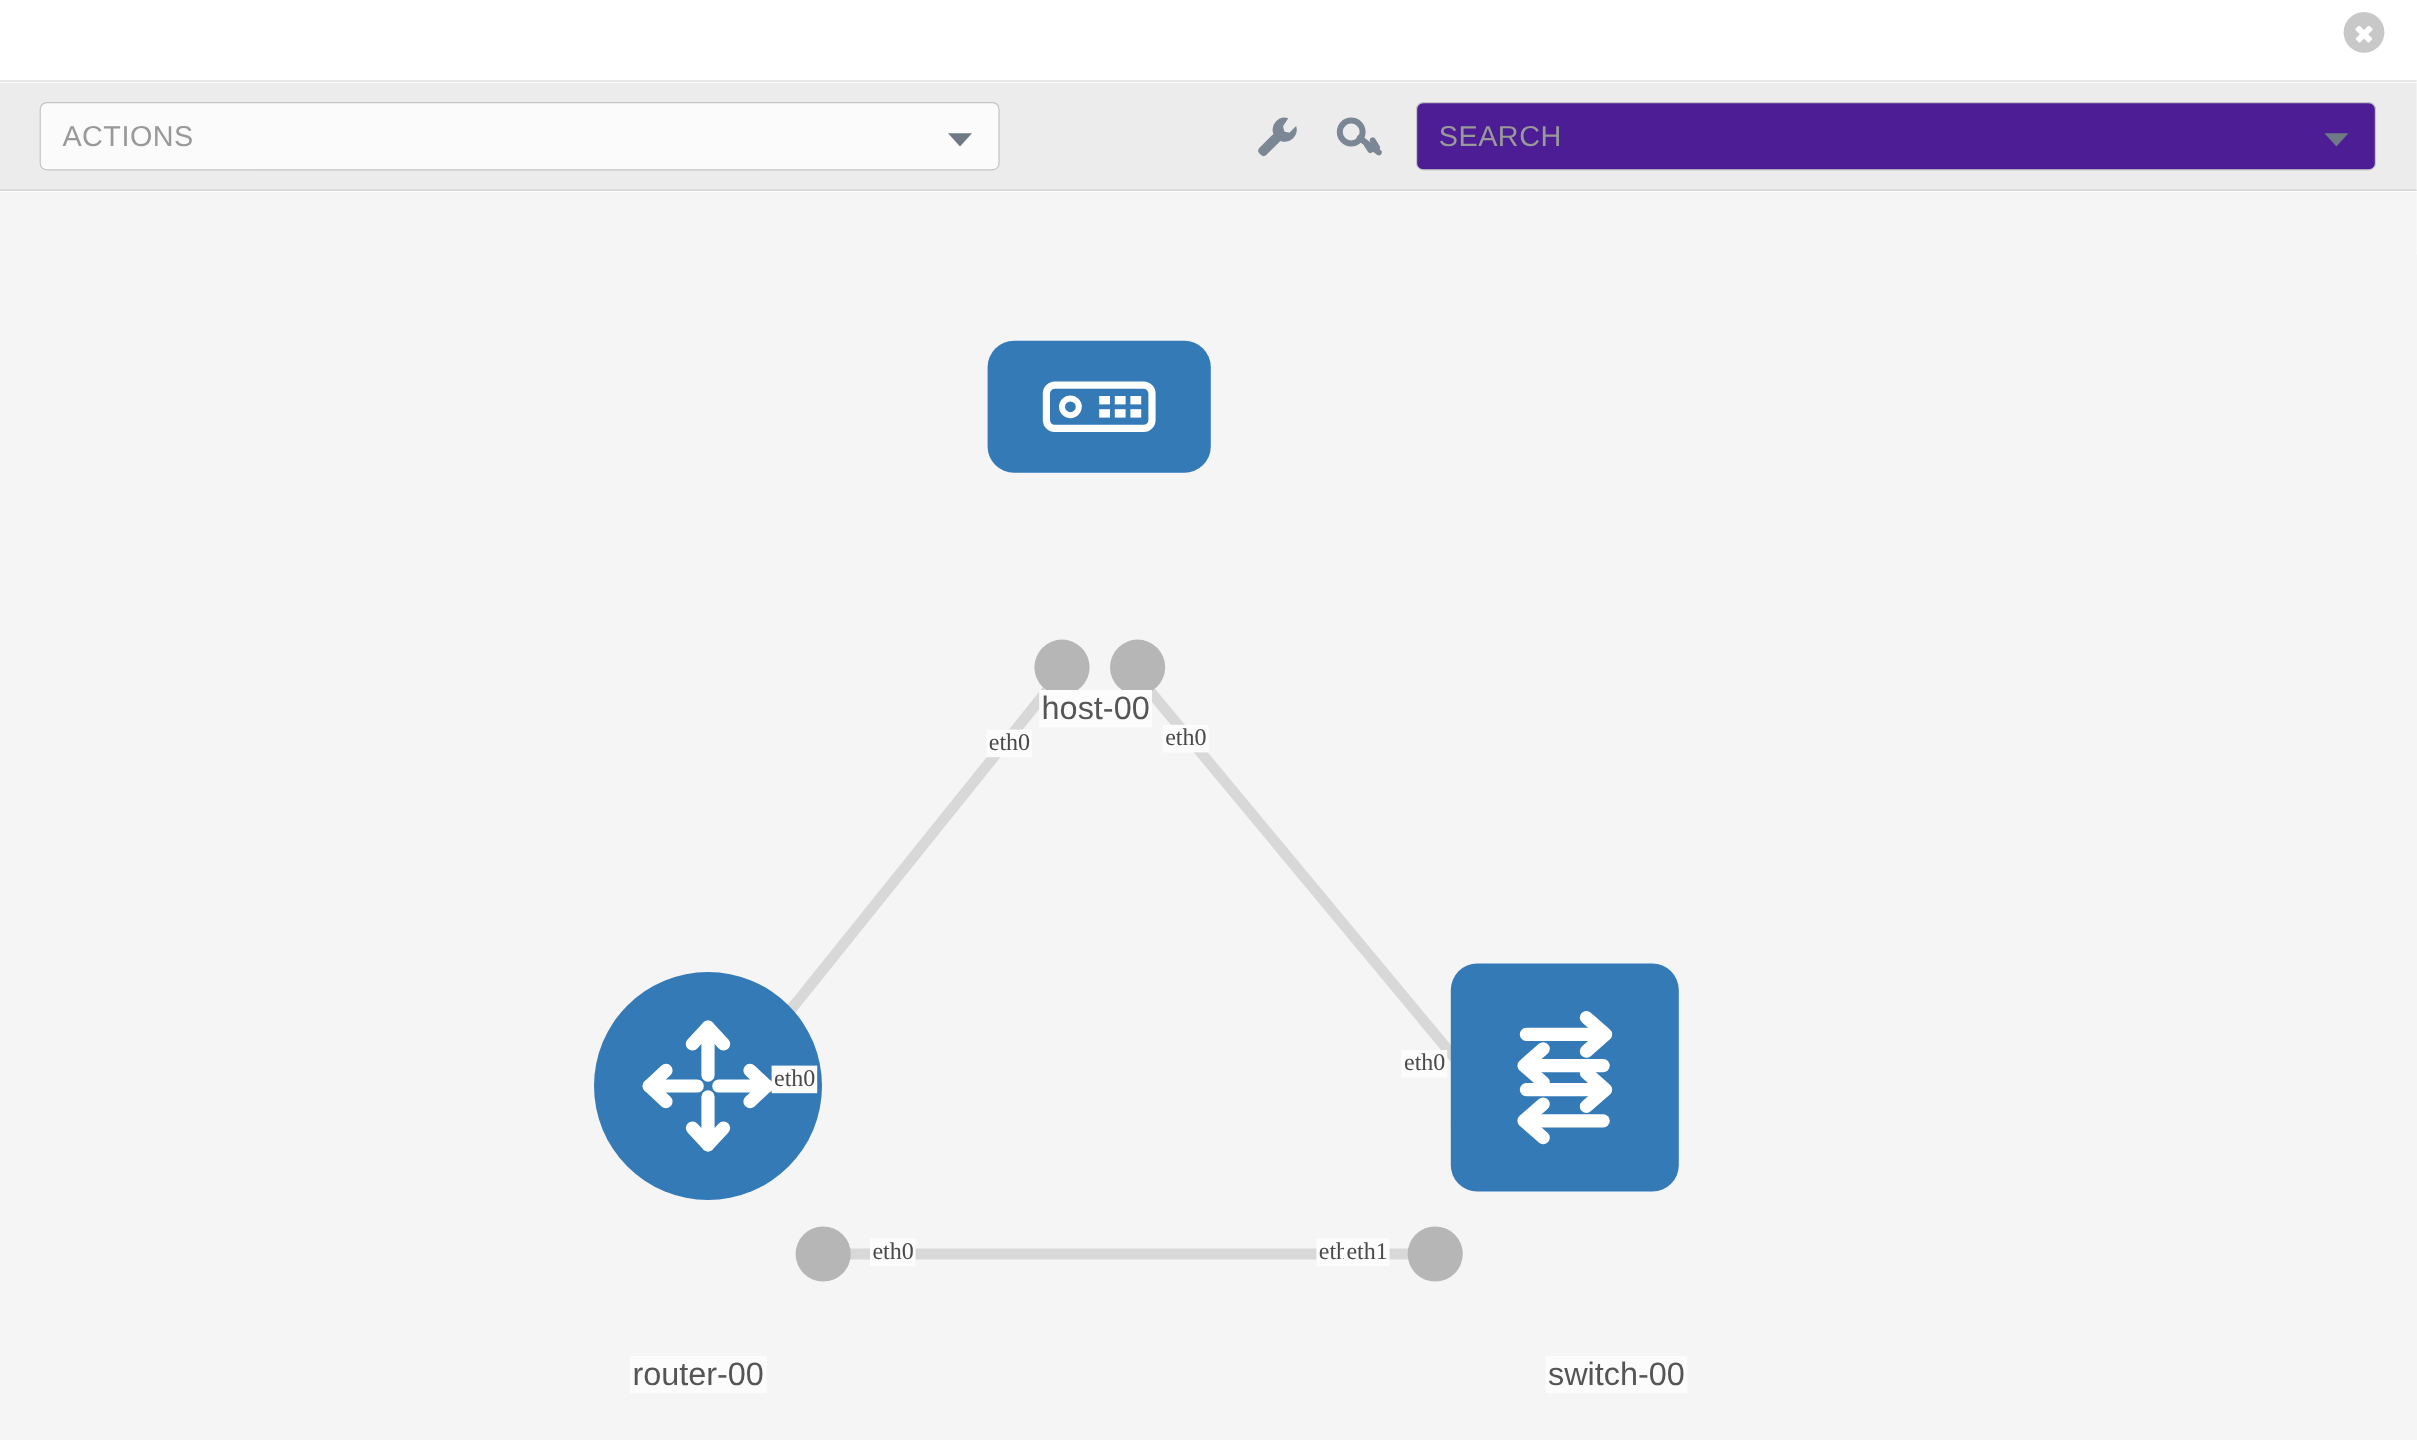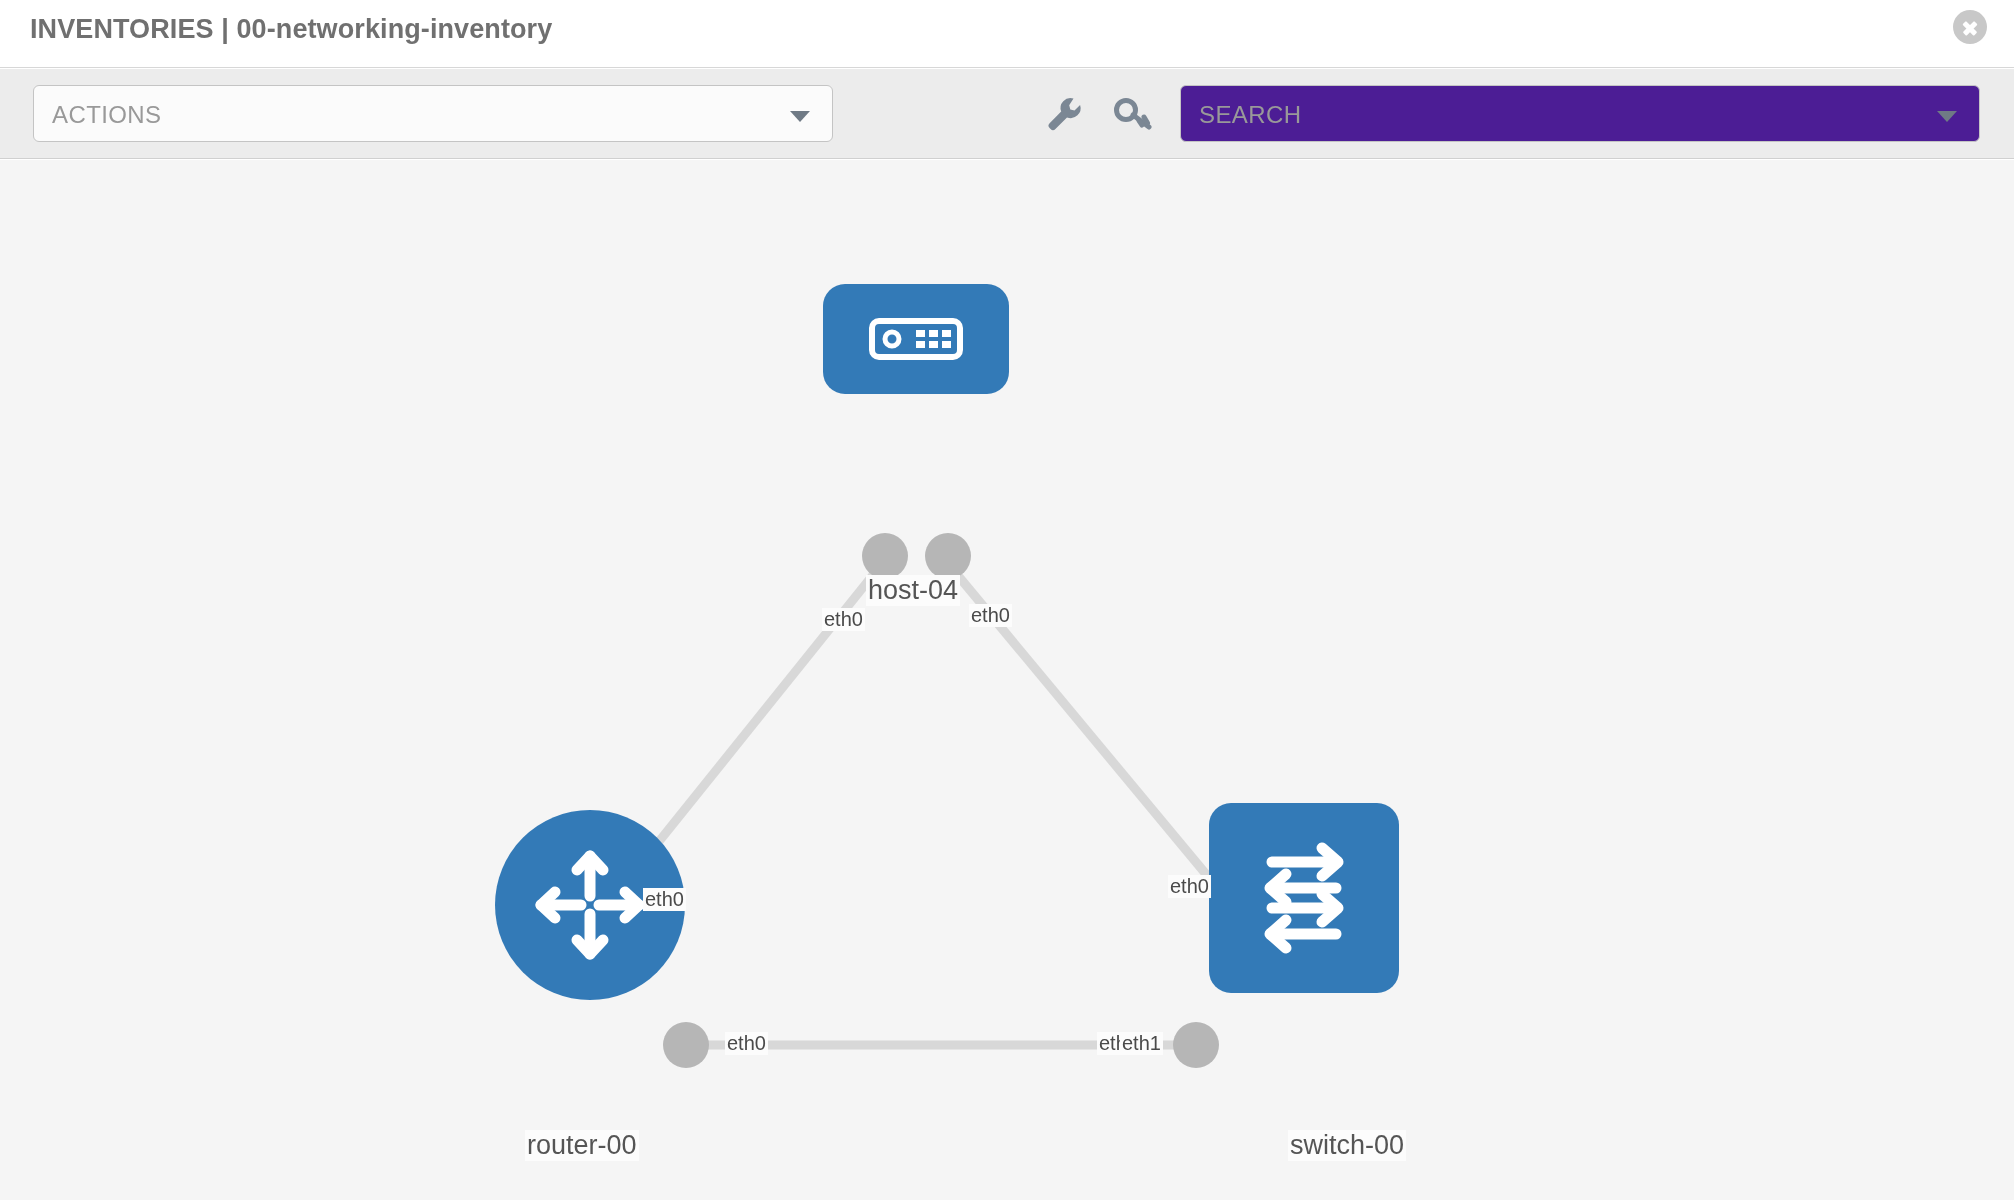--- a/index.html
+++ b/index.html
@@ -146,29 +146,29 @@
     white-space: nowrap;
     padding: 0 2px;
   }
   .edge-label {
     position: absolute;
     font-size: 20px;
     color: #4a4a4a;
     background: #fcfcfc;
     white-space: nowrap;
     padding: 0 2px;
+    font-family: Liberation Serif, serif;
   }
 </style>
 </head>
 <body>
 
 <div id="app">
 
   <div class="header">
-    <div class="header-title">INVENTORIES | 00-networking-inventory</div>
     <div class="close-btn"></div>
   </div>
 
   <div class="toolbar">
 
     <div class="actions-select">
       <span class="actions-label">ACTIONS</span>
       <span class="caret"></span>
     </div>
 
@@ -246,21 +246,21 @@
           <path d="M94 52 H30"></path>
             <path d="M44 38 L28 52 L44 66"></path>
           <path d="M30 72 H94"></path>
             <path d="M80 58 L96 72 L80 86"></path>
           <path d="M94 98 H30"></path>
             <path d="M44 84 L28 98 L44 112"></path>
         </g>
       </svg>
     </div>
 
-    <div class="node-label" style="left:866px; top:415px;">host-04</div>
+    <div class="node-label" style="left:866px; top:415px;">host-00</div>
     <div class="node-label" style="left:525px; top:970px;">router-00</div>
     <div class="node-label" style="left:1240px; top:970px;margin-left:48px;">switch-00</div>
 
     <div class="edge-label" style="left:822px; top:448px;">eth0</div>
     <div class="edge-label" style="left:969px; top:444px;">eth0</div>
     <div class="edge-label" style="left:643px; top:728px;">eth0</div>
     <div class="edge-label" style="left:1168px; top:715px;">eth0</div>
     <div class="edge-label" style="left:725px; top:872px;">eth0</div>
     <div class="edge-label" style="left:1097px; top:872px;">eth</div>
     <div class="edge-label" style="left:1120px; top:872px;">eth1</div>

